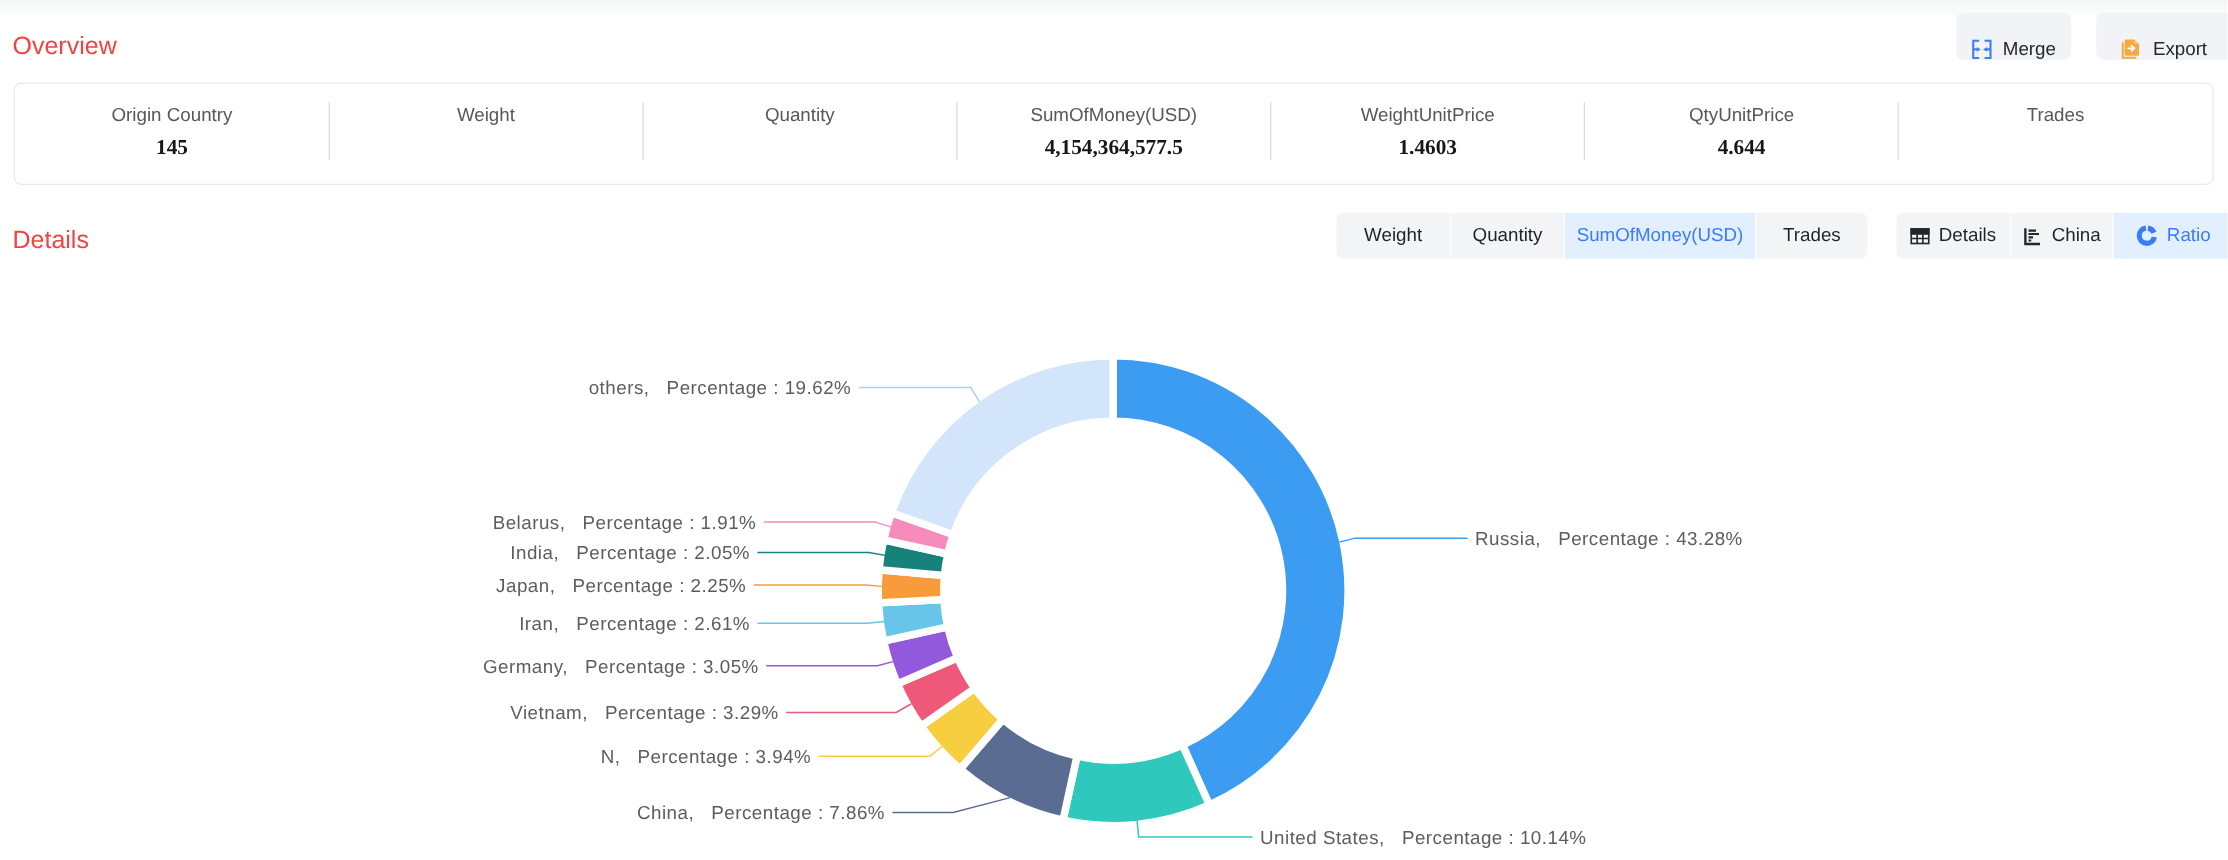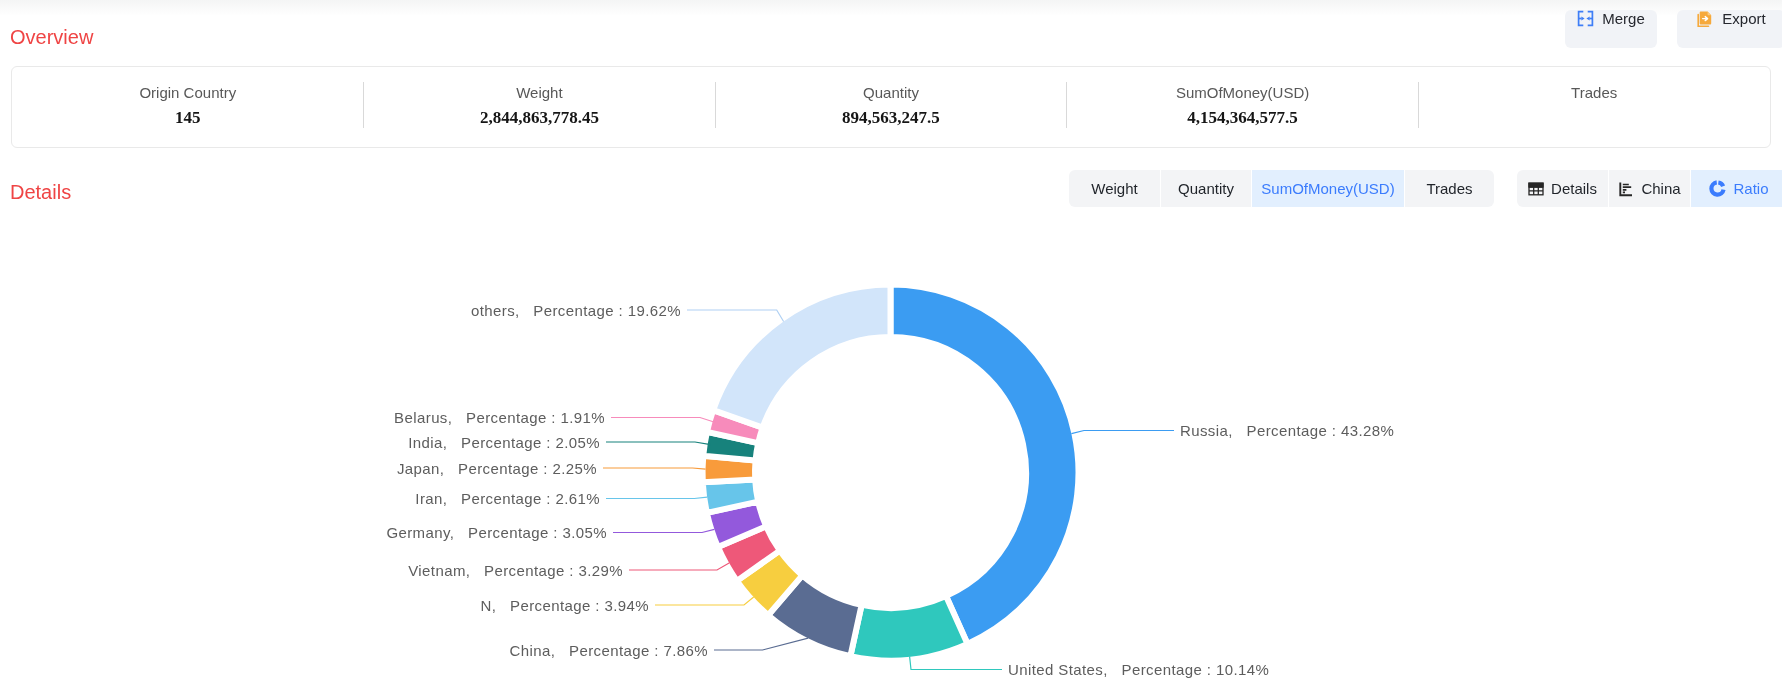--- a/index.html
+++ b/index.html
@@ -5,21 +5,21 @@
 * { margin:0; padding:0; box-sizing:border-box; }
 html,body { width:1782px; height:688px; }
 body { position:relative; font-family:"Liberation Sans",sans-serif; background:#ffffff; overflow:hidden; }
 .topfade { position:absolute; top:0; left:0; width:1782px; height:16px;
   background:linear-gradient(#f4f5f5, #ffffff); }
 .h-title { position:absolute; left:10px; font-size:20px; font-weight:normal; color:#ef4444; }
 #ov { top:26px; }
 #dt { top:181px; }
 
 .topbtn { position:absolute; top:10px; height:38px; background:#f1f3f7; border-radius:6px;
-  display:flex; align-items:flex-start; justify-content:center; gap:8px;
+  display:flex; align-items:flex-end; justify-content:center; gap:8px;
   font-size:15px; color:#25272e; }
 #merge { left:1565px; width:92px; }
 #export { left:1677px; width:108px; }
 
 .card { position:absolute; left:11px; top:66px; width:1760px; height:82px;
   border:1px solid #e9e9e9; border-radius:6px; background:#fff; display:flex; }
 .col { flex:1; position:relative; text-align:center; padding-top:17px; }
 .col + .col::before { content:""; position:absolute; left:-0.5px; top:15px; bottom:19px; width:1px; background:#d9d9d9; }
 .col .lab { font-size:15px; color:#585858; }
 .col .val { margin-top:7px; font-size:17px; font-weight:bold; color:#161616;font-family:Liberation Serif, serif; }
@@ -62,29 +62,35 @@
 <span>Export</span>
 </div>
 
 <div class="card">
   <div class="col">
       <div class="lab">Origin Country</div>
       <div class="val">145</div>
     </div>
   <div class="col">
       <div class="lab">Weight</div>
-      <div class="val">2,844,863,778.45</div>
     </div>
   <div class="col">
       <div class="lab">Quantity</div>
-      <div class="val">894,563,247.5</div>
     </div>
   <div class="col">
       <div class="lab">SumOfMoney(USD)</div>
       <div class="val">4,154,364,577.5</div>
+    </div>
+  <div class="col">
+      <div class="lab">WeightUnitPrice</div>
+      <div class="val">1.4603</div>
+    </div>
+  <div class="col">
+      <div class="lab">QtyUnitPrice</div>
+      <div class="val">4.644</div>
     </div>
   <div class="col">
       <div class="lab">Trades</div>
     </div>
 </div>
 
 <div class="h-title" id="dt">Details</div>
 
 <div class="seg" id="seg1">
   <div class="it" style="width:91px">Weight</div>

